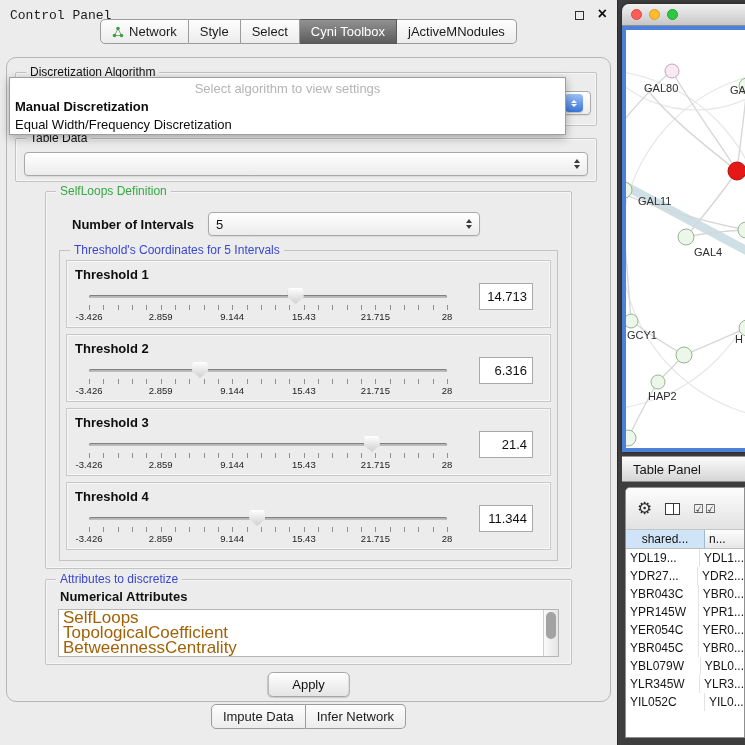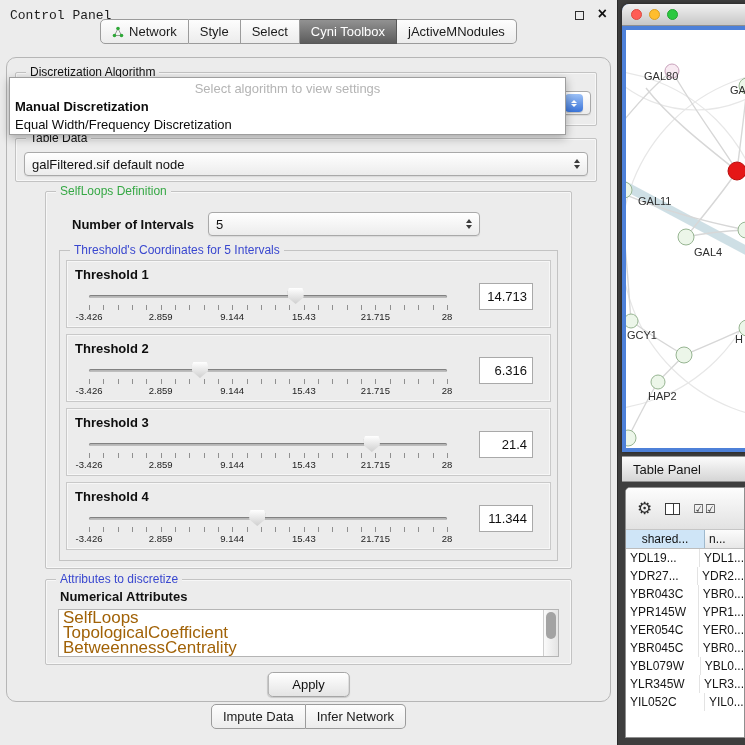--- a/index.html
+++ b/index.html
@@ -173,21 +173,20 @@
           <span class="blue-cap">
               <i class="tri-up"></i>
               <i class="tri-down"></i>
             </span>
         </div>
       </div>
 
       <div class="group g-table">
         <span class="group-title">Table Data</span>
         <div class="combo">
-          <span>galFiltered.sif default node</span>
           <span class="arrows">
               <i class="tri-up"></i>
               <i class="tri-down"></i>
             </span>
         </div>
       </div>
 
       <div class="group g-interval">
         <span class="group-title t-green">SelfLoops Definition</span>
 
@@ -352,21 +351,21 @@
         <circle class="n red" cx="111" cy="141" r="9"></circle>
         <circle class="n" cx="-2" cy="160" r="8"></circle>
         <circle class="n" cx="60" cy="207" r="8"></circle>
         <circle class="n" cx="120" cy="200" r="8"></circle>
         <circle class="n" cx="5" cy="291" r="7"></circle>
         <circle class="n" cx="58" cy="325" r="8"></circle>
         <circle class="n" cx="121" cy="298" r="8"></circle>
         <circle class="n" cx="32" cy="352" r="7"></circle>
         <circle class="n" cx="2" cy="408" r="8"></circle>
       </svg>
-      <span class="node-label" style="left:18px; top:40px;">GAL80</span>
+      <span class="node-label" style="left:18px; top:52px;">GAL80</span>
       <span class="node-label" style="left:104px; top:54px;">GA</span>
       <span class="node-label" style="left:12px; top:165px;">GAL11</span>
       <span class="node-label" style="left:68px; top:216px;">GAL4</span>
       <span class="node-label" style="left:1px; top:299px;">GCY1</span>
       <span class="node-label" style="left:109px; top:303px;">H</span>
       <span class="node-label" style="left:22px; top:360px;">HAP2</span>
     </div>
   </div>
 
   <div class="table-bar">

